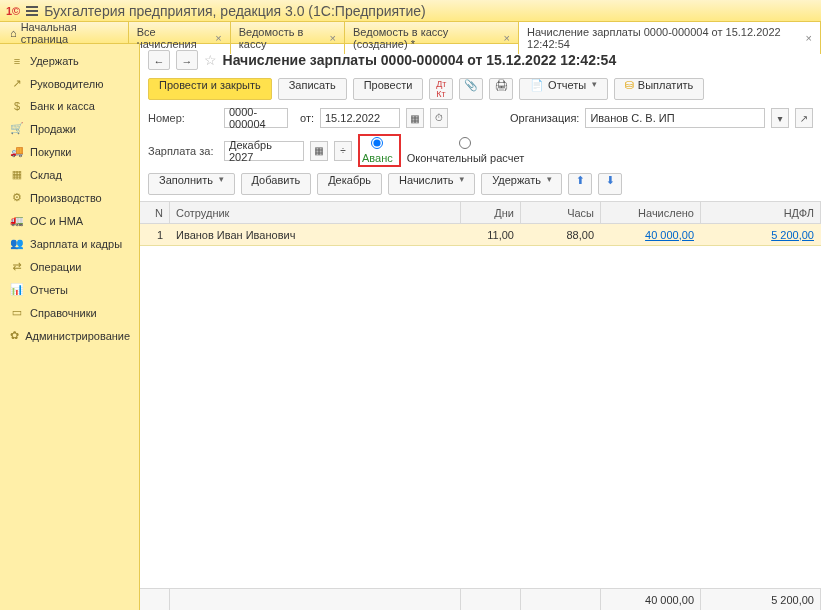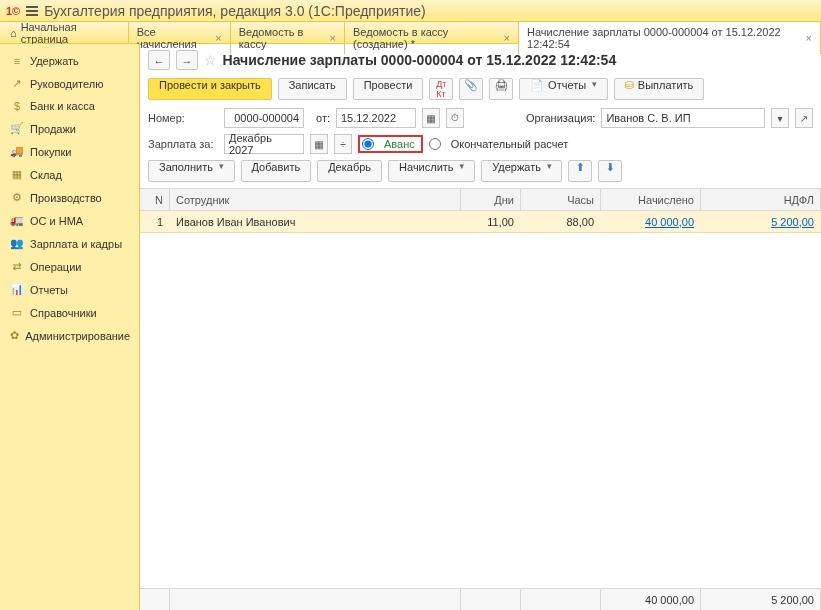--- a/index.html
+++ b/index.html
@@ -26,24 +26,24 @@
   .h1{font-size:14px;font-weight:bold;color:#333;}
   .toolbar{display:flex;align-items:center;gap:6px;padding:4px 8px;flex-wrap:wrap;}
   .btn{height:22px;padding:0 10px;border:1px solid #c8c8c8;background:#f7f7f7;border-radius:2px;display:flex;gap:4px;cursor:pointer;color:#333;}
   .btn.primary{background:#ffe14d;border-color:#e6c950;}
   .btn.icon{width:24px;padding:0;justify-content:center;}
   .drop::after{content:"▾";font-size:9px;color:#666;margin-left:2px;}
   .form{padding:4px 8px;display:flex;flex-direction:column;gap:6px;}
   .row{display:flex;align-items:center;gap:6px;}
   .lbl{color:#444;width:70px;}
   .input{height:20px;border:1px solid #c8c8c8;padding:0 4px;background:#fff;display:flex;align-items:center;}
-  .input.num{width:80px;}
+  .input.num{width:64px;}
   .input.date{width:80px;}
   .iconbtn{width:18px;height:20px;border:1px solid #c8c8c8;background:#f7f7f7;display:flex;align-items:center;justify-content:center;cursor:pointer;font-size:10px;color:#555;}
-  .radio{display:flex;align-items:center;gap:10px;}
+  .radio{display:flex;align-items:center;gap:3px;flex-direction:column;}
   .radio input{width:12px;height:12px;}
   .redbox{border:2px solid #e53030;padding:1px 6px 1px 2px;display:flex;align-items:center;gap:2px;}
   .org-input{flex:1;min-width:140px;}
   .toolbar2{display:flex;align-items:center;gap:6px;padding:2px 8px 6px 8px;}
   .grid{border-top:1px solid #d8d8d8;display:flex;flex-direction:column;flex:1;min-height:0;}
   .grid-head{display:flex;background:#f3f3f3;border-bottom:1px solid #d8d8d8;height:22px;}
   .gh{border-right:1px solid #d8d8d8;display:flex;align-items:center;padding:0 6px;color:#555;}
   .c-n{width:30px;justify-content:flex-end;}
   .c-emp{flex:1;}
   .c-d{width:60px;justify-content:flex-end;}

